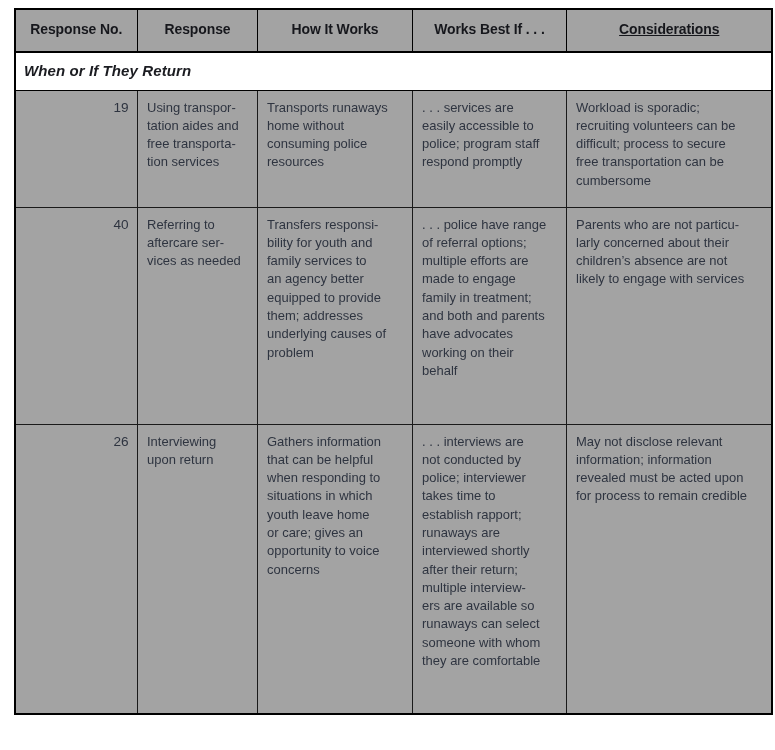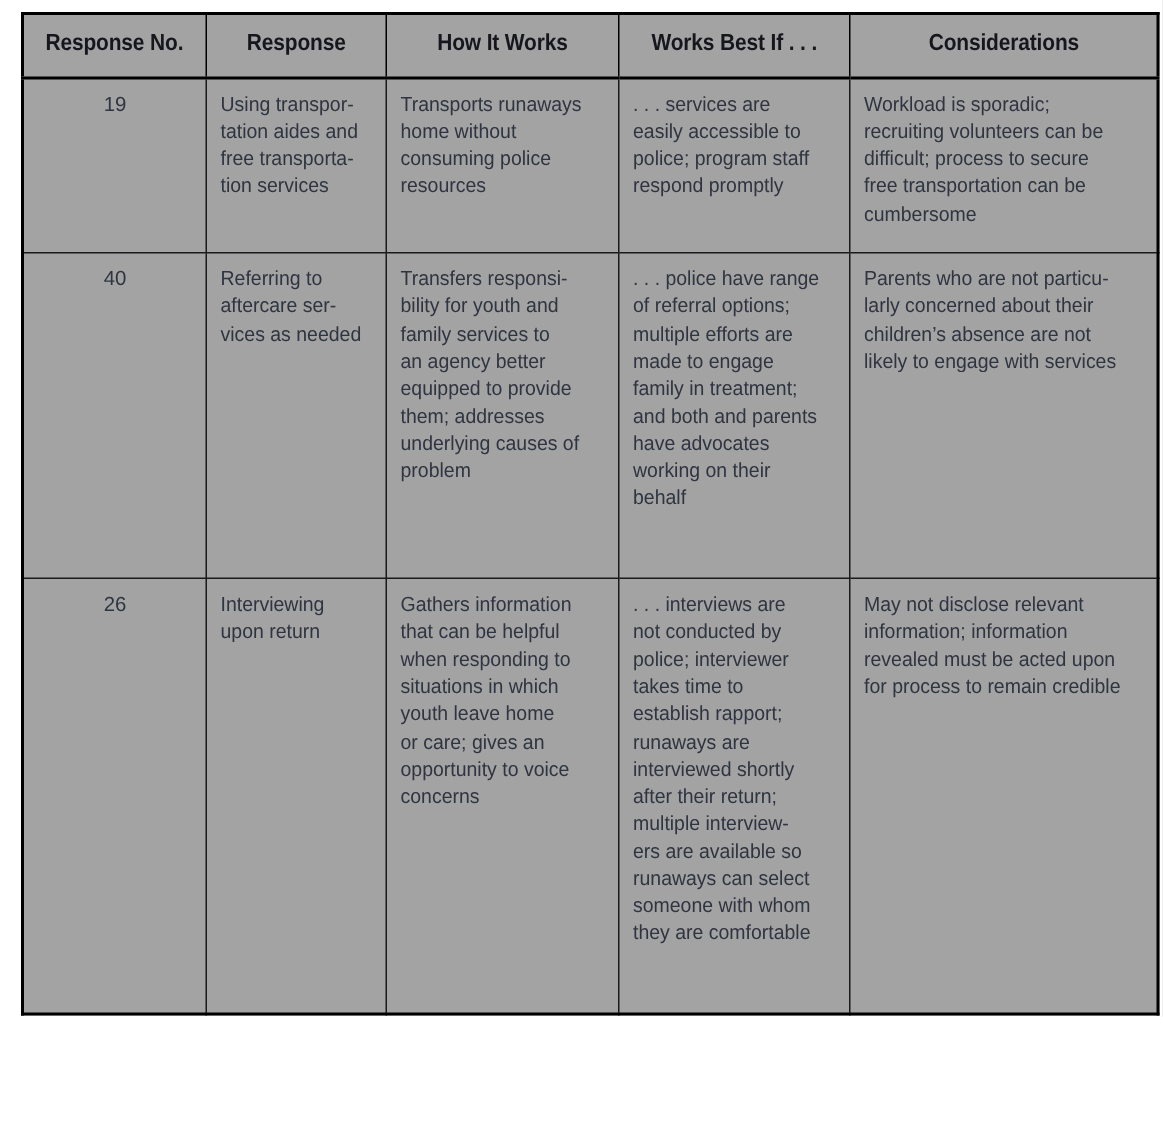--- a/index.html
+++ b/index.html
@@ -55,21 +55,21 @@
     text-align: center;
     vertical-align: middle;
     font-size: 15.5px;
     font-weight: bold;
     line-height: 1.20;
     letter-spacing: -0.1px;
     color: #16171c;
     font-family: "Liberation Sans Narrow", "Liberation Sans", sans-serif;
     transform-origin: center;
   }
-  thead th:last-child { border-right: none; }
+  thead th:last-child { border-right: none; text-decoration: underline; }
   thead th .hdr-inner {
     display: block;
     transform: scaleX(0.90);
   }
 
   
   tr.section-row td {
     border-bottom: 1px solid #000000;
     padding: 6px 8px 7px 8px;
     font-size: 15px;
@@ -105,21 +105,21 @@
   }
 
   .cell-text {
     display: block;
     transform: scaleX(0.955);
     transform-origin: left top;
     white-space: pre-line;
   }
   td.cell-num .cell-text {
     transform: none;
-    text-align: center;
+    text-align: right;
   }
 
   
   tr#row-19 { height: 117px; }
   tr#row-20 { height: 217px; }
   tr#row-21 { height: 290px; }
 </style>
 </head>
 <body>
 
@@ -151,20 +151,23 @@
 If . . .</span>
         </th>
         <th>
           <span class="hdr-inner">Considerations</span>
         </th>
       </tr>
     </thead>
 
     <tbody>
 
+      <tr class="section-row">
+        <td colspan="5">When or If They Return</td>
+      </tr>
 
       <tr class="data-row" id="row-19">
         <td class="cell-num">
           <span class="cell-text">19</span>
         </td>
         <td>
           <span class="cell-text">Using transpor-
 tation aides and
 free transporta-
 tion services</span>

